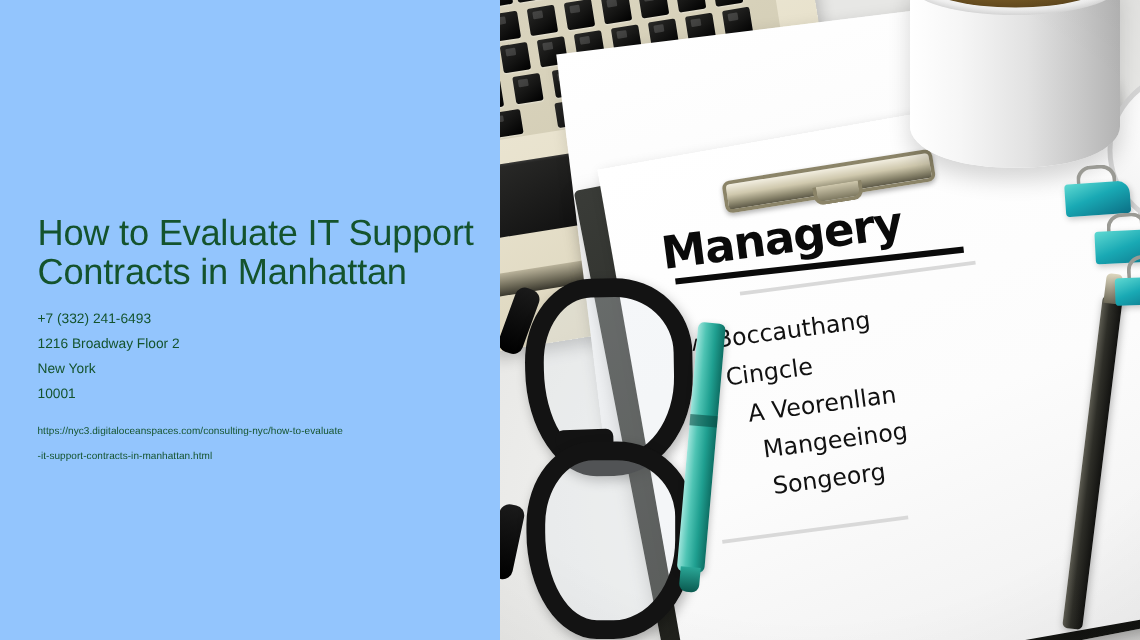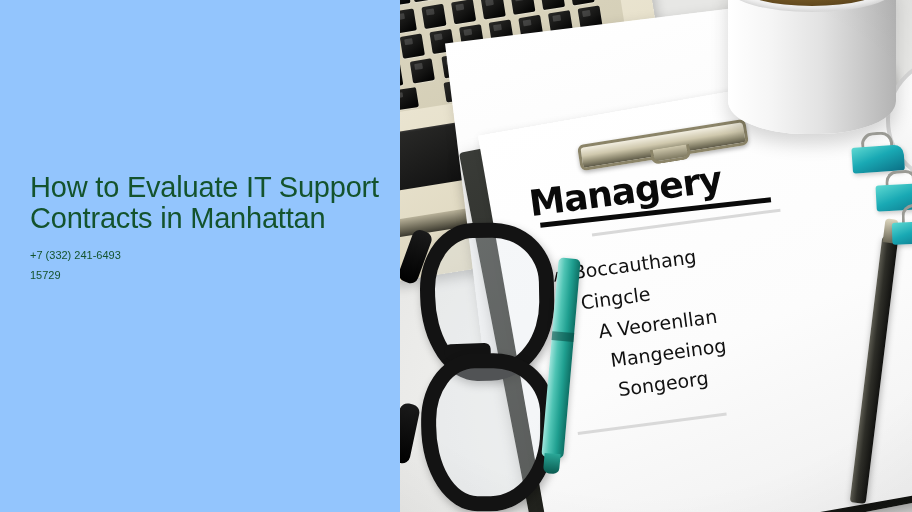--- a/index.html
+++ b/index.html
@@ -406,24 +406,30 @@
 <div class="banner">
 
   <div class="left-panel">
     <div class="text-block">
 
       <h1 class="headline">How to Evaluate IT Support Contracts in Manhattan</h1>
 
 
       <p class="contact-line">+7 (332) 241-6493</p>
 
-
-
-      <p class="contact-line">15729</p>
-
+      <p class="contact-line">1216 Broadway Floor 2</p>
+
+      <p class="contact-line">New York</p>
+
+      <p class="contact-line">10001</p>
+
+      <div class="url-block">
+        <p class="url-line">https://nyc3.digitaloceanspaces.com/consulting-nyc/how-to-evaluate</p>
+        <p class="url-line">-it-support-contracts-in-manhattan.html</p>
+      </div>
 
     </div>
   </div>
 
   <div class="photo">
     <div class="desk"></div>
 
     <div class="laptop-base"></div>
     <div class="laptop-edge"></div>
     <div class="kbd-deck">

